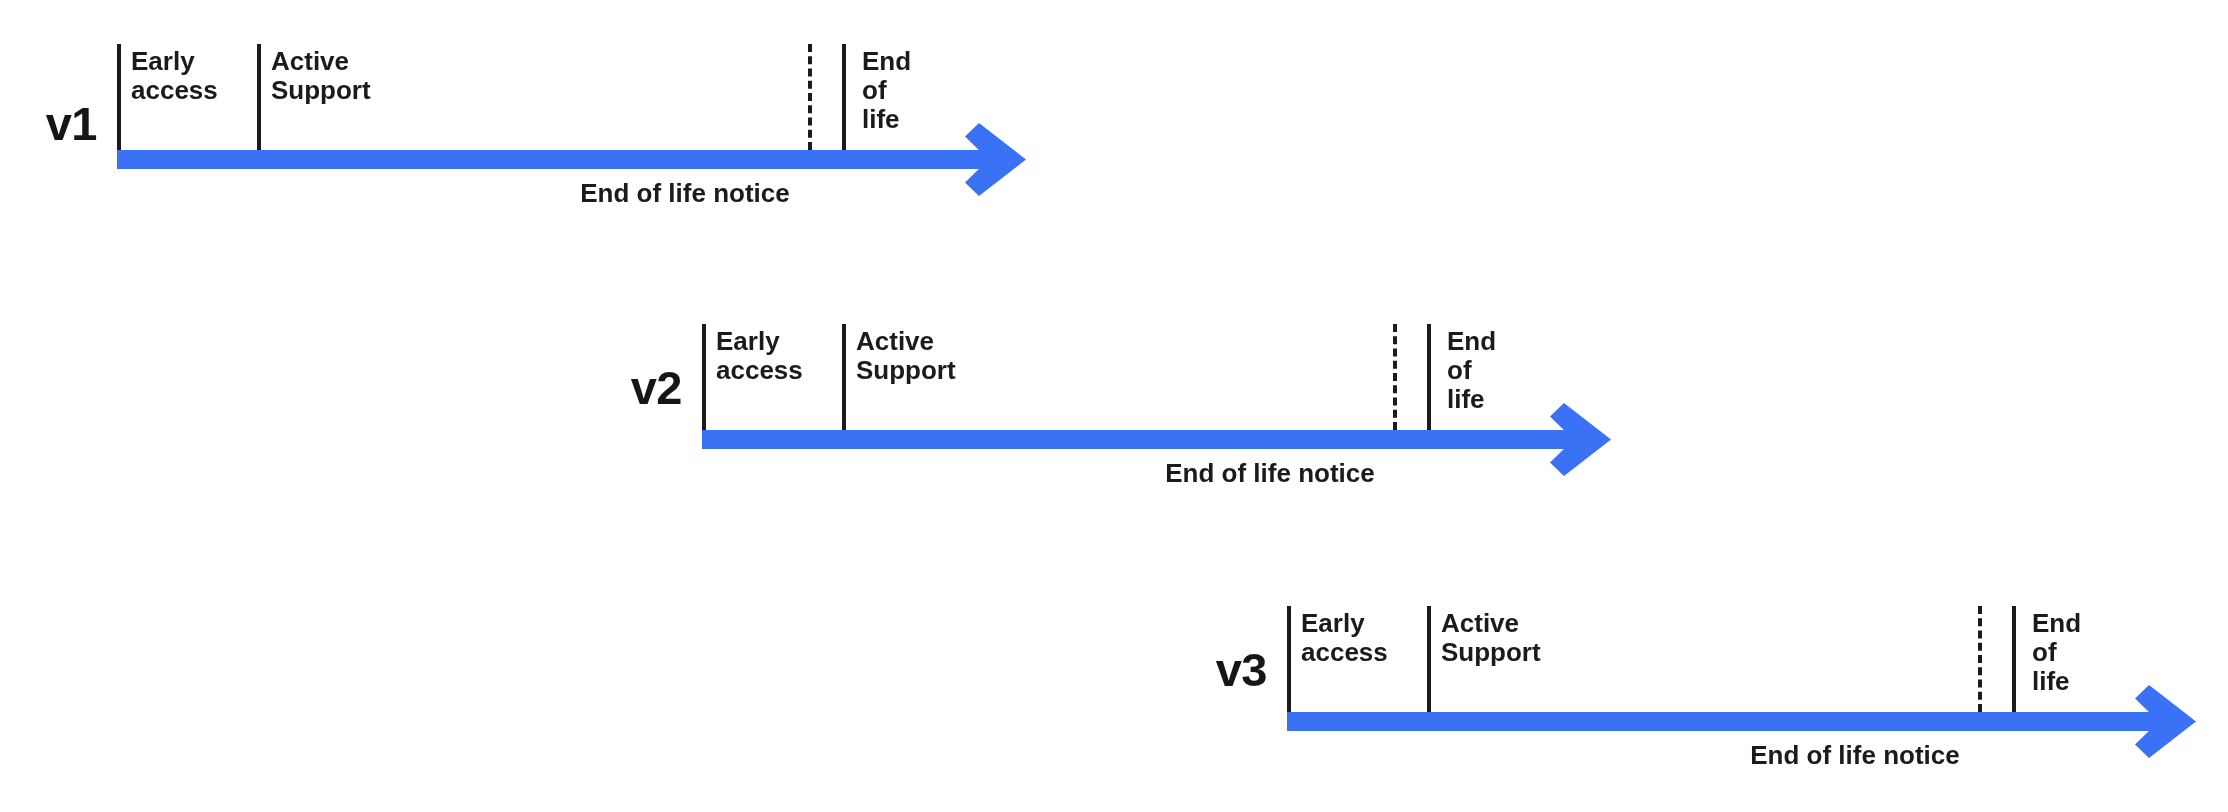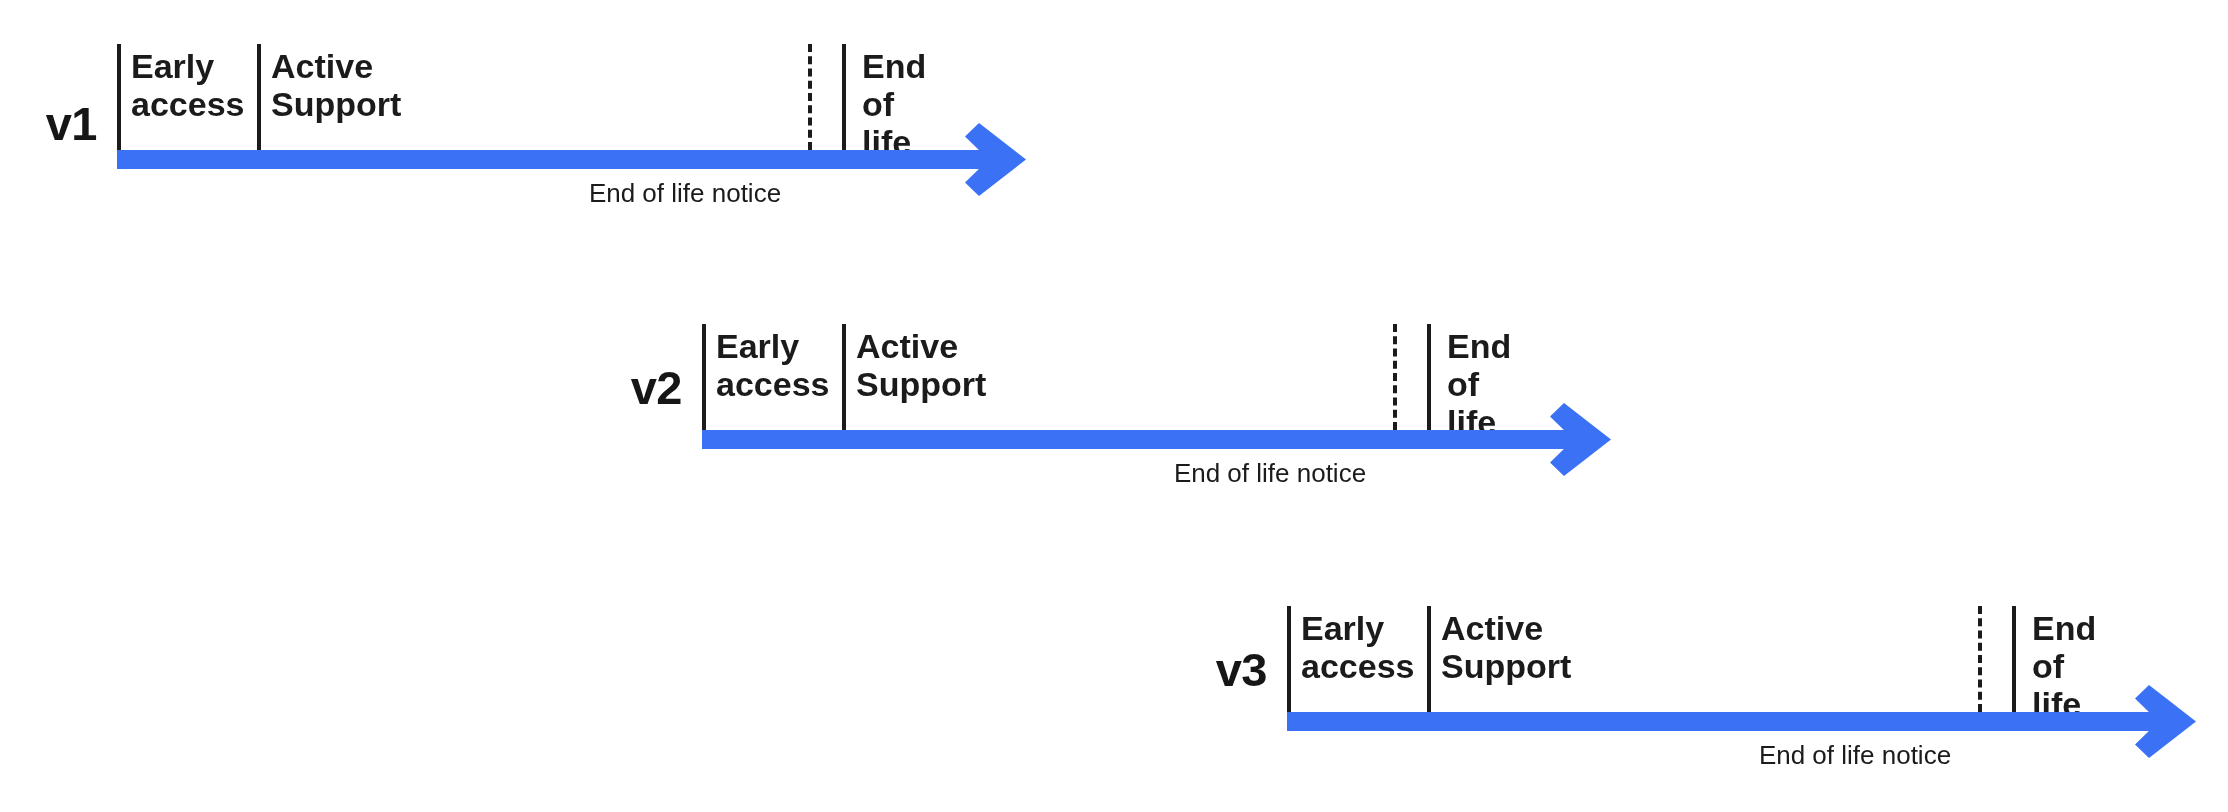--- a/index.html
+++ b/index.html
@@ -50,21 +50,21 @@
   
   .dashed-marker {
     position: absolute;
     width: 0;
     border-left: 4px dashed #1b1b1b;
   }
 
   
   .phase-label {
     position: absolute;
-    font-size: 34px;
+    font-size: 26px;
     font-weight: 700;
     color: #1b1b1b;
     line-height: 1.12;
     white-space: pre-line;
   }
 
   
   .timeline-bar {
     position: absolute;
     height: 19px;
@@ -74,21 +74,21 @@
   
   .timeline-arrow {
     position: absolute;
     display: block;
   }
 
   
   .bar-caption {
     position: absolute;
     font-size: 26px;
-    font-weight: 400;
+    font-weight: 700;
     color: #1b1b1b;
     white-space: nowrap;
     text-align: center;
   }
 </style>
 </head>
 <body>
 
 <div id="canvas">
 

